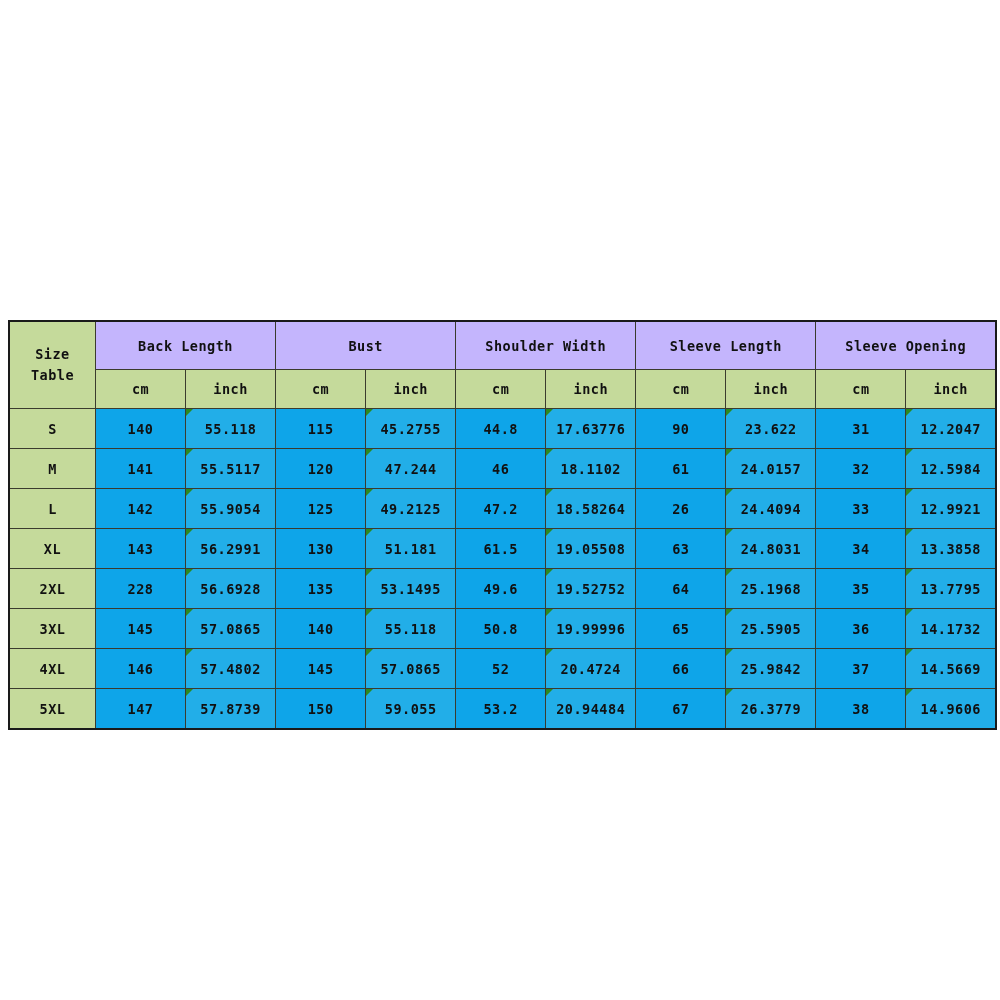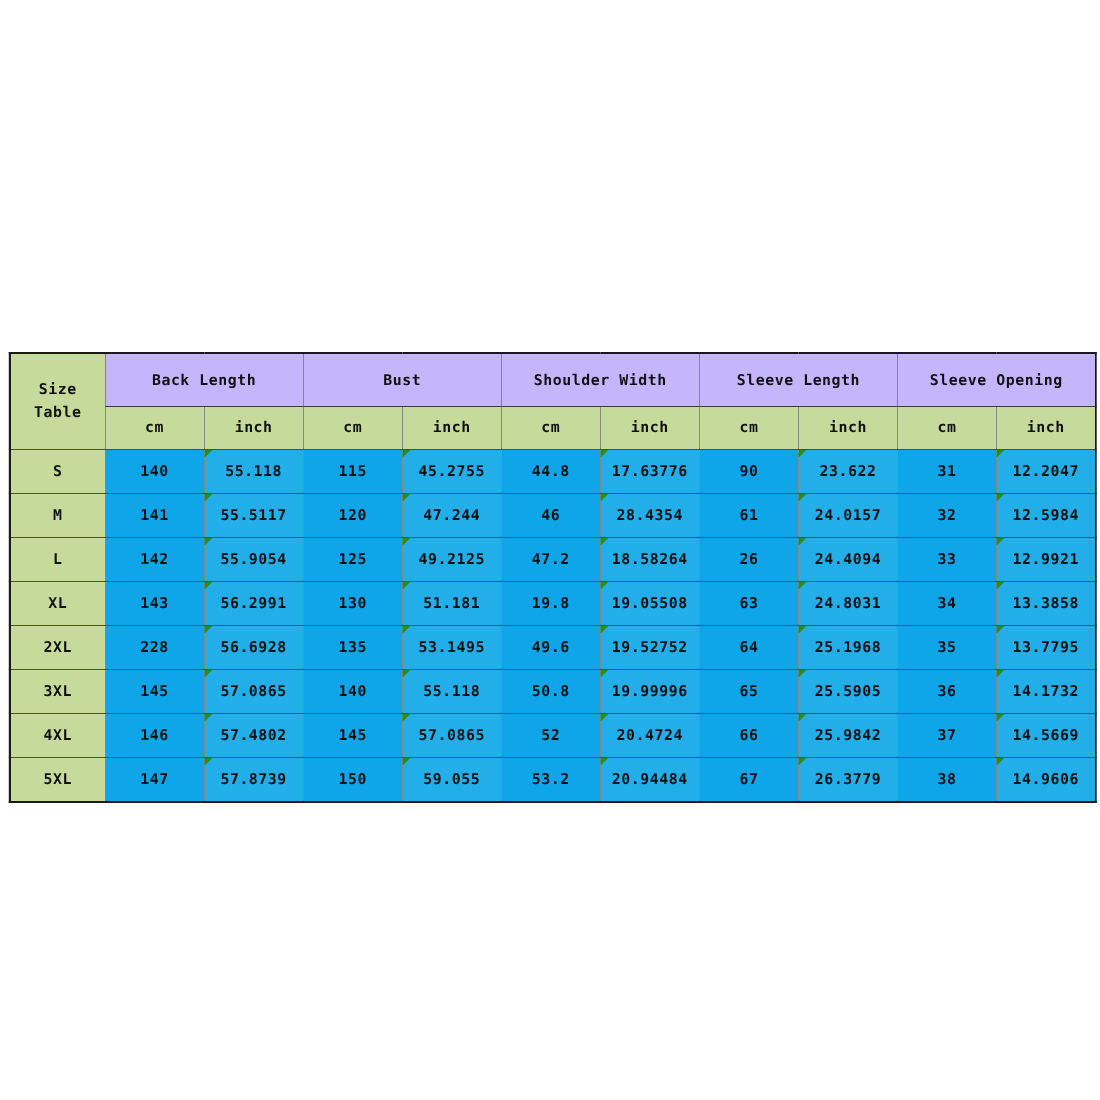--- a/index.html
+++ b/index.html
@@ -136,21 +136,21 @@
         <td class="cm-cell">31</td>
         <td class="inch-cell">12.2047</td>
       </tr>
       <tr>
         <td class="size-cell">M</td>
         <td class="cm-cell">141</td>
         <td class="inch-cell">55.5117</td>
         <td class="cm-cell">120</td>
         <td class="inch-cell">47.244</td>
         <td class="cm-cell">46</td>
-        <td class="inch-cell">28.4354</td>
+        <td class="inch-cell">18.1102</td>
         <td class="cm-cell">61</td>
         <td class="inch-cell">24.0157</td>
         <td class="cm-cell">32</td>
         <td class="inch-cell">12.5984</td>
       </tr>
       <tr>
         <td class="size-cell">L</td>
         <td class="cm-cell">142</td>
         <td class="inch-cell">55.9054</td>
         <td class="cm-cell">125</td>
@@ -161,21 +161,21 @@
         <td class="inch-cell">24.4094</td>
         <td class="cm-cell">33</td>
         <td class="inch-cell">12.9921</td>
       </tr>
       <tr>
         <td class="size-cell">XL</td>
         <td class="cm-cell">143</td>
         <td class="inch-cell">56.2991</td>
         <td class="cm-cell">130</td>
         <td class="inch-cell">51.181</td>
-        <td class="cm-cell">19.8</td>
+        <td class="cm-cell">61.5</td>
         <td class="inch-cell">19.05508</td>
         <td class="cm-cell">63</td>
         <td class="inch-cell">24.8031</td>
         <td class="cm-cell">34</td>
         <td class="inch-cell">13.3858</td>
       </tr>
       <tr>
         <td class="size-cell">2XL</td>
         <td class="cm-cell">228</td>
         <td class="inch-cell">56.6928</td>

